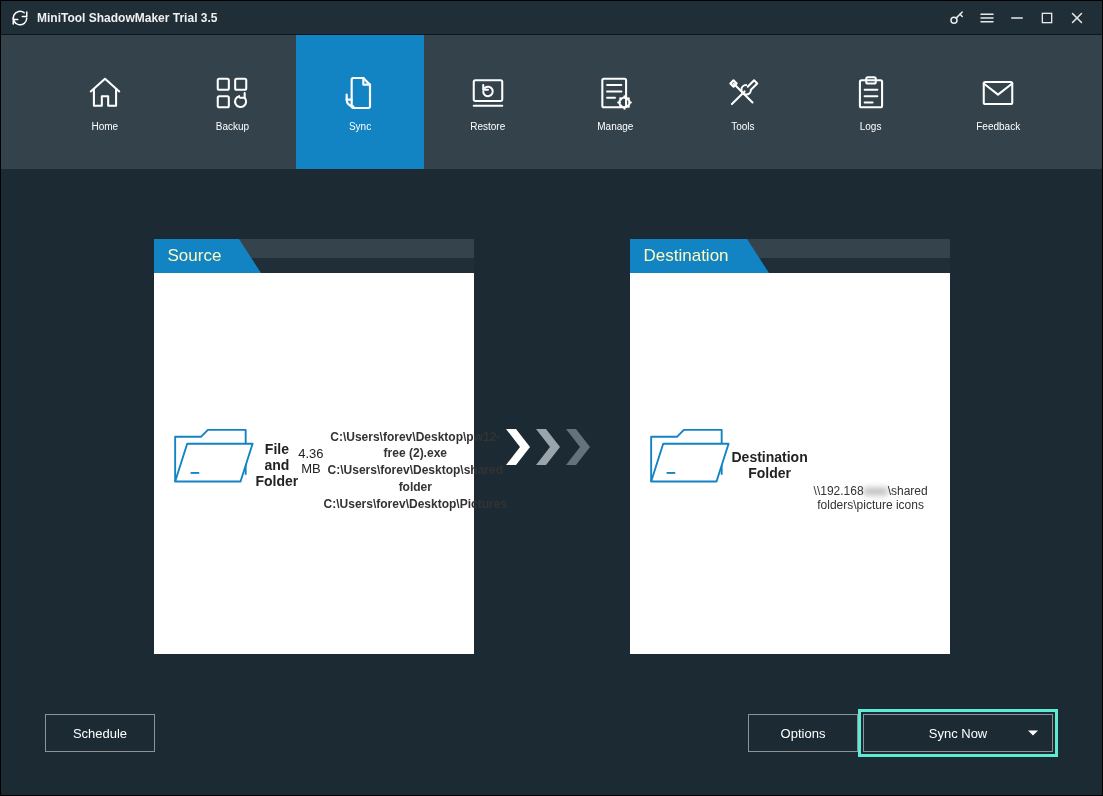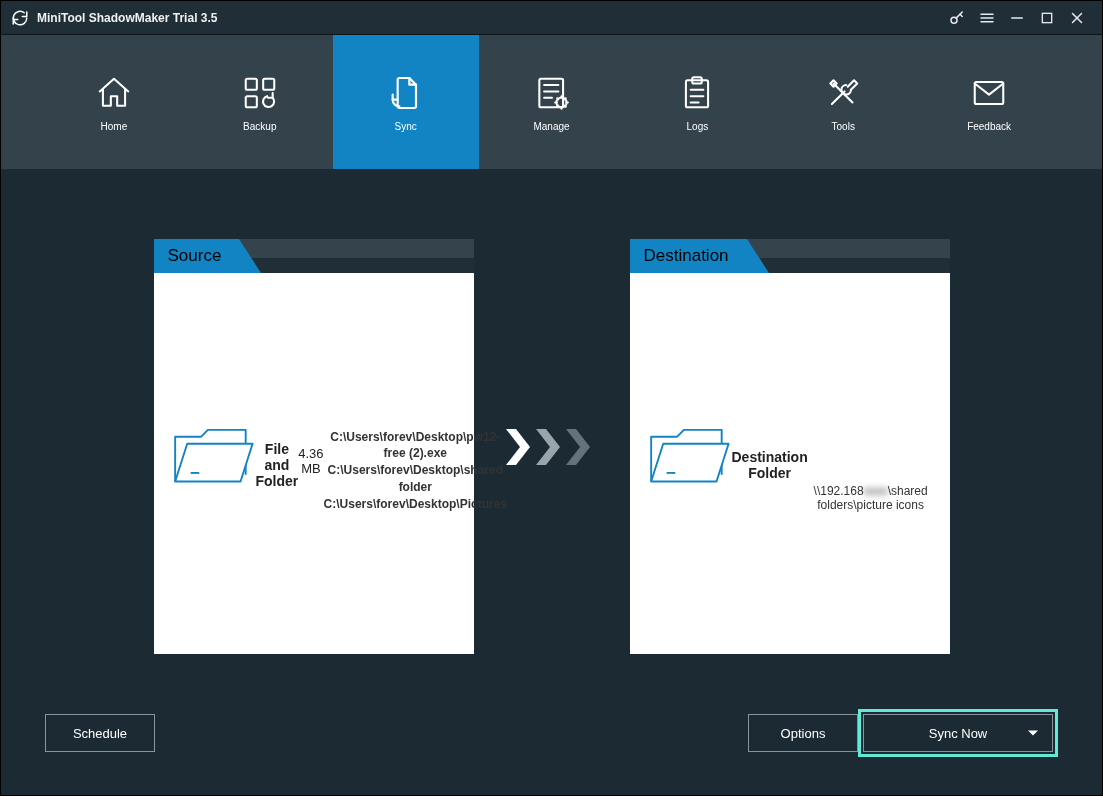--- a/index.html
+++ b/index.html
@@ -16,21 +16,21 @@
 .navbar { height: 134px; background: #33424b; display: flex; align-items: stretch; padding: 0 40px; }
 .nav-item { flex: 1; display: flex; flex-direction: column; align-items: center; justify-content: center; cursor: pointer; color: #fff; }
 .nav-item.active { background: #1284c4; }
 .nav-item .nav-icon { height: 40px; display: flex; align-items: center; justify-content: center; margin-bottom: 8px; }
 .nav-item .nav-label { font-size: 10px; }
 
 .content { flex: 1; position: relative; background: #1b2a33; }
 .panels { position: absolute; top: 70px; left: 0; right: 0; display: flex; align-items: flex-start; justify-content: center; gap: 30px; }
 .panel { width: 320px; height: 415px; background: #fff; color: #222; display: flex; flex-direction: column; }
 .panel-header { height: 34px; position: relative; background: #34434c; }
-.header-tab { position: absolute; left: 0; top: 0; height: 34px; display: flex; align-items: center; padding: 0 18px 0 14px; background: #1284c4; color: #000000; font-size: 17px; font-weight: 500; }
+.header-tab { position: absolute; left: 0; top: 0; height: 34px; display: flex; align-items: center; padding: 0 18px 0 14px; background: #1284c4; color: #fef9c3; font-size: 17px; font-weight: 500; }
 .header-tab::after { content: ""; position: absolute; right: -22px; top: 0; width: 0; height: 0; border-bottom: 34px solid #1284c4; border-right: 22px solid transparent; }
 .header-dark { position: absolute; left: 0; right: 0; bottom: 0; height: 15px; background: #1f2e37; }
 .panel-body { flex: 1; padding: 30px 16px 16px 16px; text-align: center; display: flex; align-items: center; }
 .folder-svg { margin-top: 6px; margin-bottom: 36px; }
 .panel-title { font-size: 14px; font-weight: bold; color: #222; margin-bottom: 12px; }
 .panel-size { font-size: 13px; color: #222; margin-bottom: 20px; }
 .panel-lines { font-size: 12px; color: #333; line-height: 1.4; font-weight: bold; }
 .dest-line { font-size: 12px; color: #333; margin-top: 54px; }
 .dest-line .blur { filter: blur(3px); display: inline-block; }
 
@@ -124,52 +124,63 @@
             <polyline points="14 3 14 7 18 7"></polyline>
             <path d="M4 16 a4 4 0 0 0 4 4"></path>
             <polyline points="4 13 4 16 7 16"></polyline>
           </svg>
       </span>
       <span class="nav-label">Sync</span>
     </div>
     <div class="nav-item">
       <span class="nav-icon">
         <svg width="40" height="38" viewBox="0 0 24 24" fill="none" stroke="#fff" stroke-width="1.3" stroke-linecap="round" stroke-linejoin="round">
+            <rect x="3" y="4" width="18" height="13" rx="1"></rect>
+            <line x1="3" y1="20" x2="21" y2="20"></line>
+            <path d="M9 11a3 3 0 1 0 1-2.2"></path>
+            <polyline points="9 7 9 10 12 10"></polyline>
+          </svg>
+      </span>
+      <span class="nav-label">Restore</span>
+    </div>
+    <div class="nav-item">
+      <span class="nav-icon">
+        <svg width="40" height="38" viewBox="0 0 24 24" fill="none" stroke="#fff" stroke-width="1.3" stroke-linecap="round" stroke-linejoin="round">
             <rect x="4" y="3" width="15" height="18" rx="1"></rect>
             <line x1="7" y1="7" x2="16" y2="7"></line>
             <line x1="7" y1="11" x2="16" y2="11"></line>
             <line x1="7" y1="15" x2="12" y2="15"></line>
             <circle cx="18" cy="18" r="3.2"></circle>
             <path d="M18 15v-1M18 22v-1M15 18h-1M22 18h-1M16 16l-.7-.7M20.7 20.7 20 20M20 16l.7-.7M15.3 20.7l.7-.7"></path>
           </svg>
       </span>
       <span class="nav-label">Manage</span>
     </div>
     <div class="nav-item">
       <span class="nav-icon">
         <svg width="40" height="38" viewBox="0 0 24 24" fill="none" stroke="#fff" stroke-width="1.3" stroke-linecap="round" stroke-linejoin="round">
+            <path d="M14 7a3 3 0 1 0 3 3l4-4-2-2-4 4"></path>
+            <line x1="13" y1="11" x2="5" y2="19"></line>
+            <line x1="6" y1="6" x2="18" y2="18"></line>
+            <path d="M4 6l2-2 2 2-2 2z"></path>
+          </svg>
+      </span>
+      <span class="nav-label">Tools</span>
+    </div>
+    <div class="nav-item">
+      <span class="nav-icon">
+        <svg width="40" height="38" viewBox="0 0 24 24" fill="none" stroke="#fff" stroke-width="1.3" stroke-linecap="round" stroke-linejoin="round">
             <rect x="5" y="4" width="14" height="17" rx="1"></rect>
             <rect x="9" y="2" width="6" height="4" rx="1"></rect>
             <line x1="8" y1="10" x2="16" y2="10"></line>
             <line x1="8" y1="14" x2="16" y2="14"></line>
             <line x1="8" y1="18" x2="13" y2="18"></line>
           </svg>
       </span>
       <span class="nav-label">Logs</span>
-    </div>
-    <div class="nav-item">
-      <span class="nav-icon">
-        <svg width="40" height="38" viewBox="0 0 24 24" fill="none" stroke="#fff" stroke-width="1.3" stroke-linecap="round" stroke-linejoin="round">
-            <path d="M14 7a3 3 0 1 0 3 3l4-4-2-2-4 4"></path>
-            <line x1="13" y1="11" x2="5" y2="19"></line>
-            <line x1="6" y1="6" x2="18" y2="18"></line>
-            <path d="M4 6l2-2 2 2-2 2z"></path>
-          </svg>
-      </span>
-      <span class="nav-label">Tools</span>
     </div>
     <div class="nav-item">
       <span class="nav-icon">
         <svg width="40" height="38" viewBox="0 0 24 24" fill="none" stroke="#fff" stroke-width="1.3" stroke-linecap="round" stroke-linejoin="round">
             <rect x="3" y="5" width="18" height="14" rx="1"></rect>
             <polyline points="3 6 12 13 21 6"></polyline>
           </svg>
       </span>
       <span class="nav-label">Feedback</span>
     </div>

